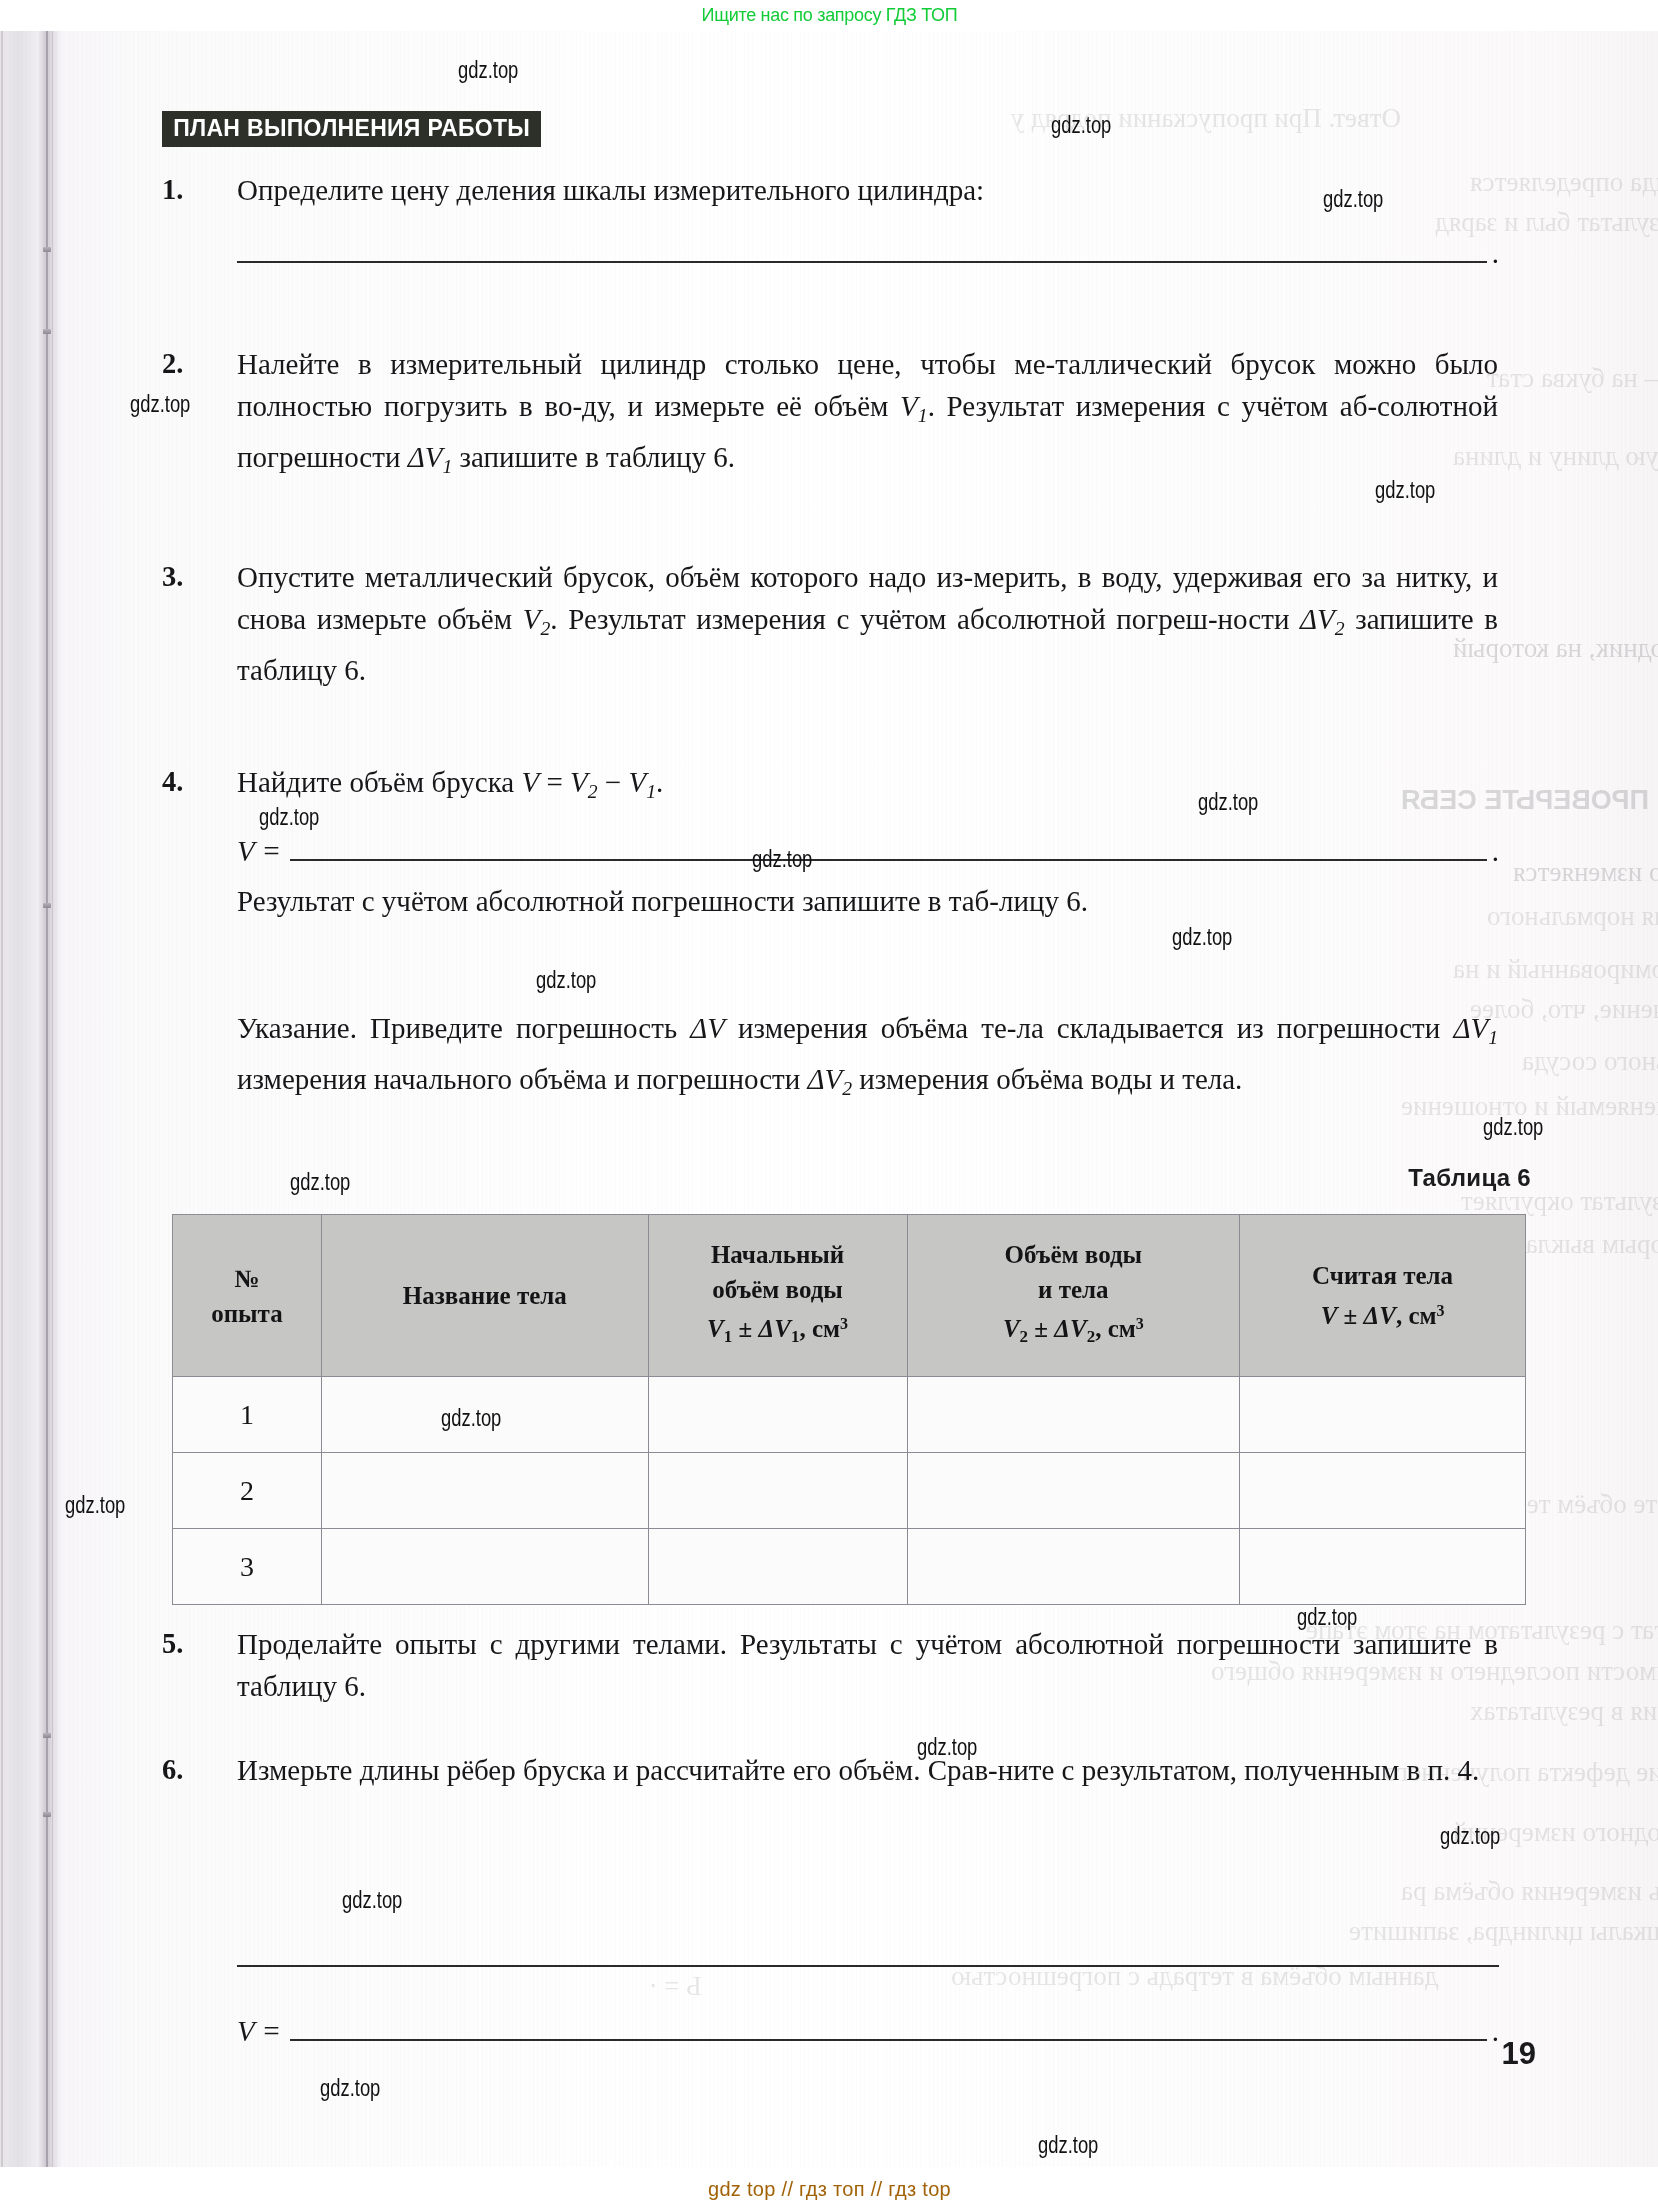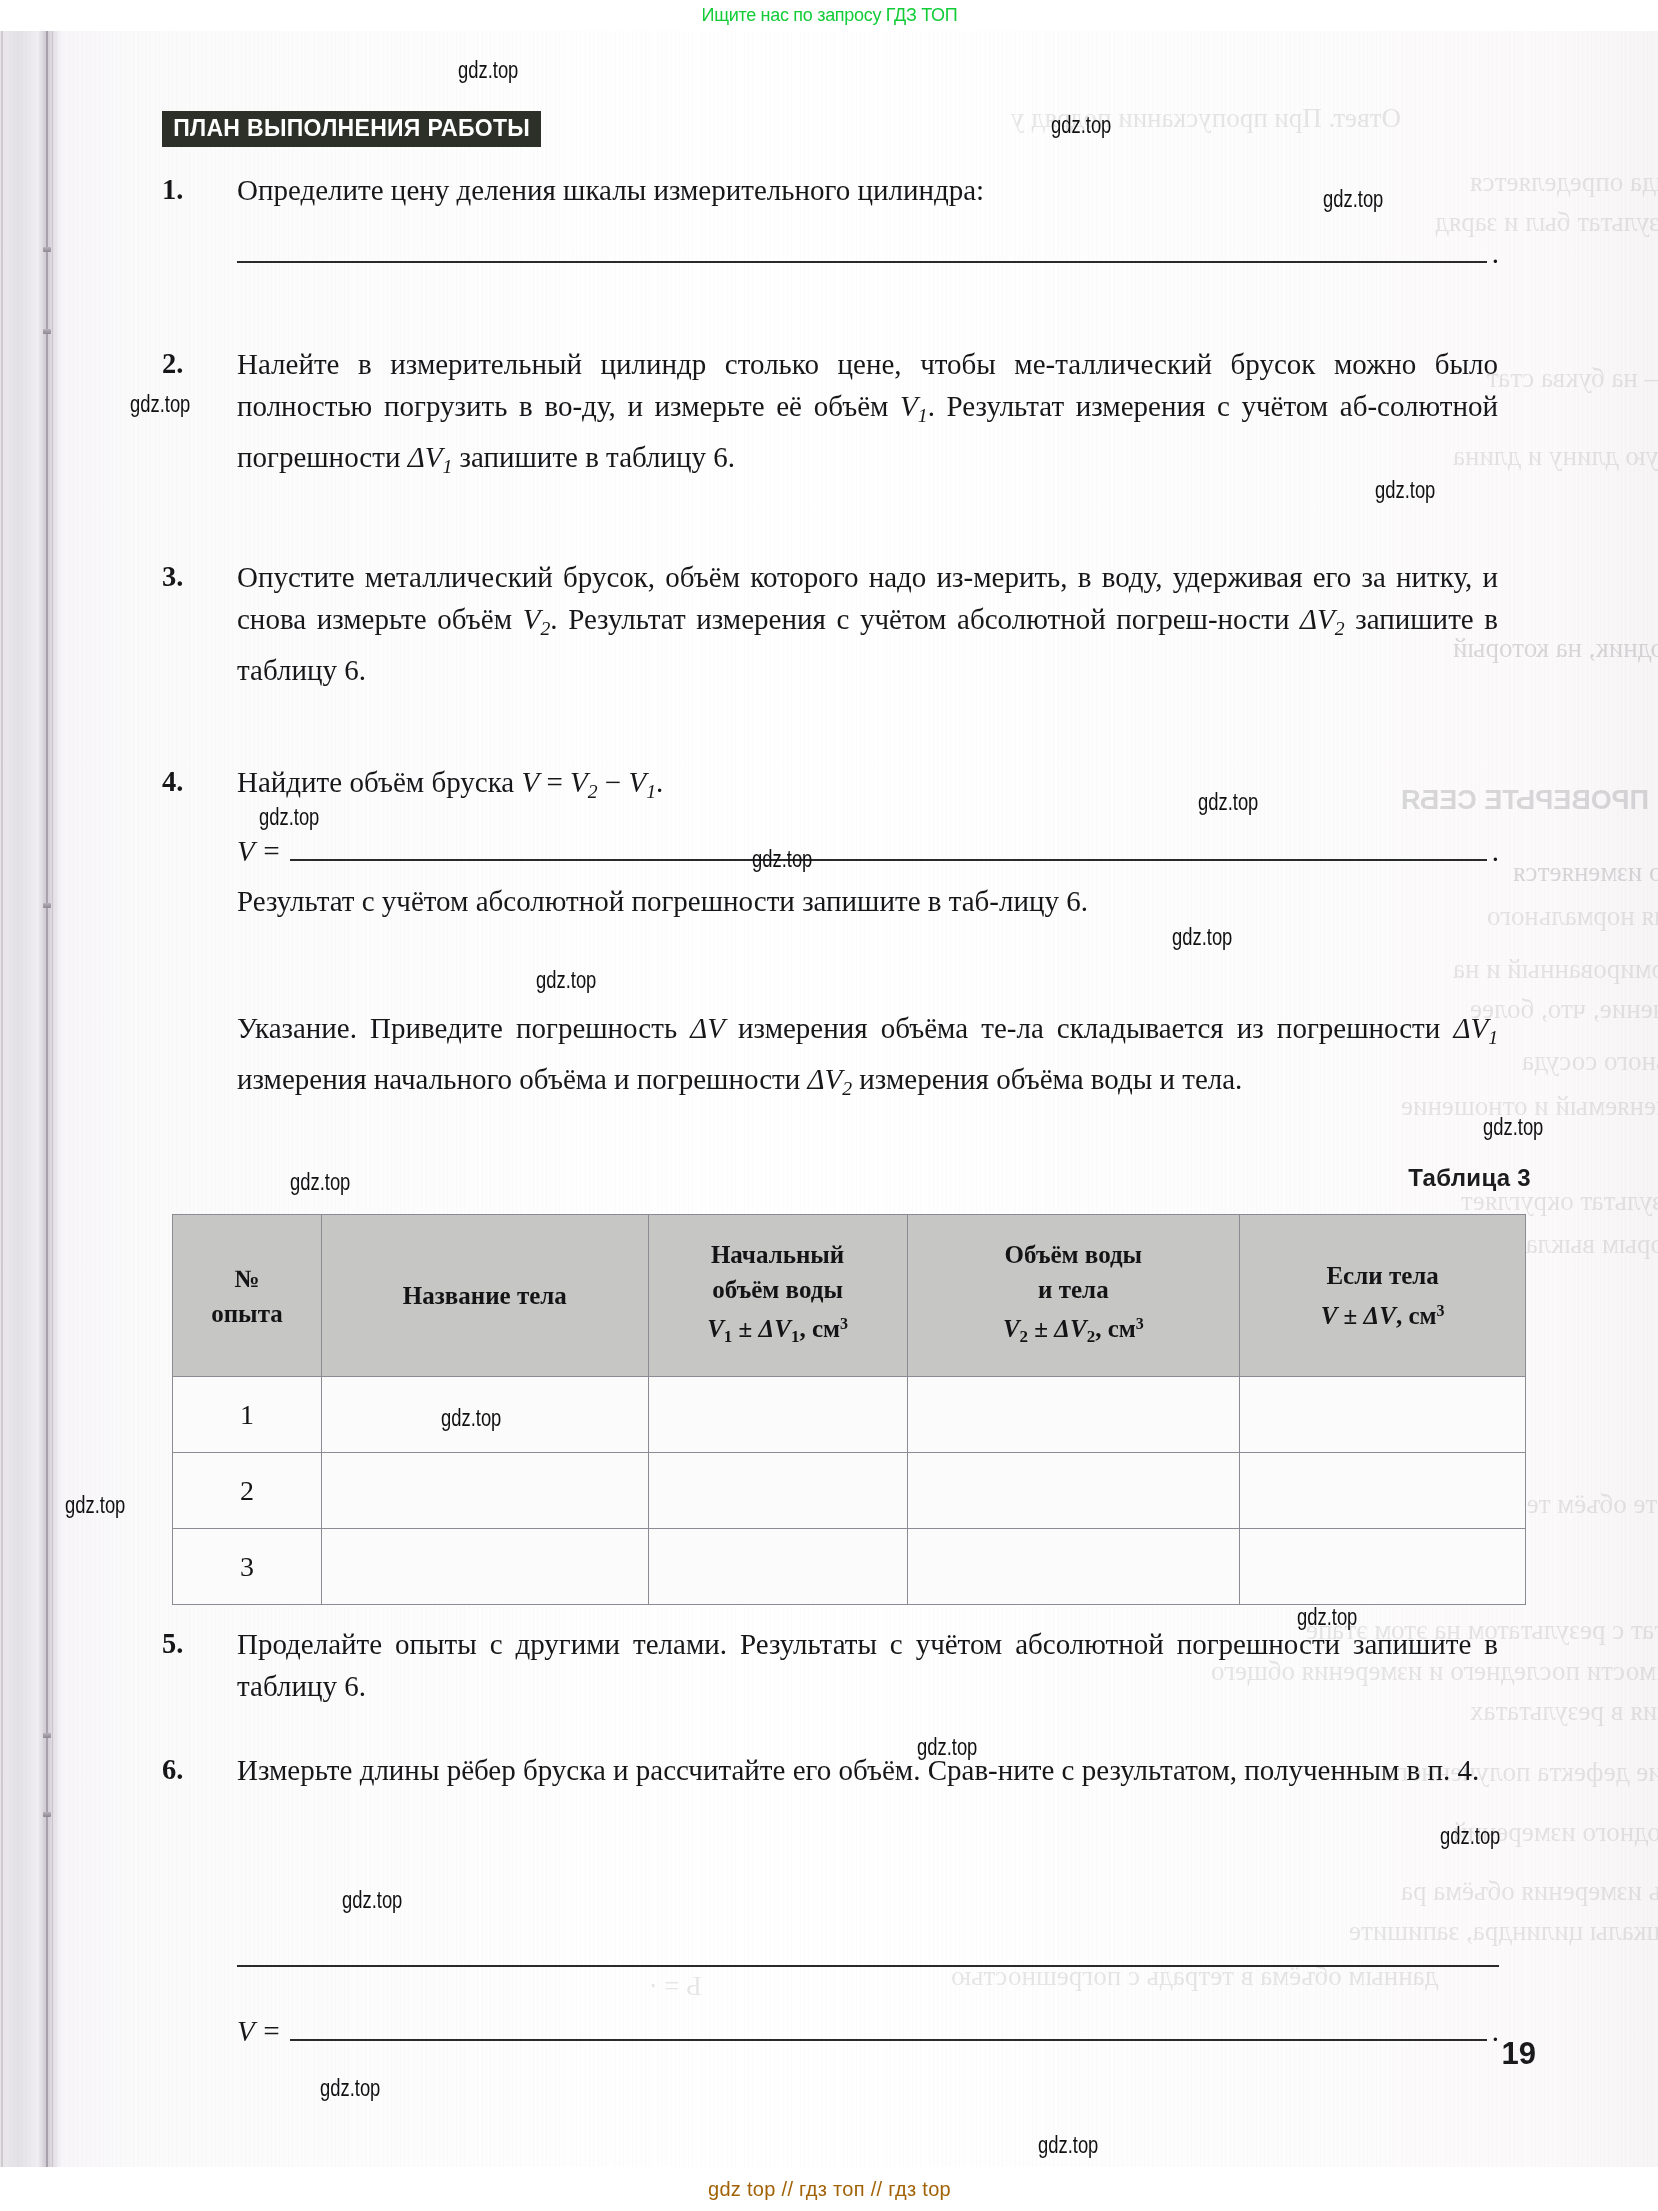--- a/index.html
+++ b/index.html
@@ -358,21 +358,21 @@
     <div class="fillline" style="top:828px; left:237px; width:1262px;">
       <span class="lead">V =</span>
       <span class="rule"></span>
       <span class="dot">.</span>
     </div>
 
     <div class="plain" style="top:880px;">Результат с учётом абсолютной погрешности запишите в таб-лицу 6.</div>
 
     <div class="note" style="top:1007px;"><b>Указание.</b><span> Приведите погрешность </span><span class="mv">ΔV</span><span> измерения объёма те-ла складывается из погрешности </span><span class="mv">ΔV</span><span class="sub">1</span><span> измерения начального объёма и погрешности </span><span class="mv">ΔV</span><span class="sub">2</span><span> измерения объёма воды и тела.</span></div>
 
-    <div class="table-caption">Таблица 3</div>
+    <div class="table-caption">Таблица 6</div>
 
     <table class="vtable">
       <thead>
         <tr>
           <th class="c1">
             <span>№</span><br>
             <span>опыта</span>
           </th>
           <th class="c2">
             <span>Название тела</span>
@@ -381,21 +381,21 @@
             <span>Начальный</span><br>
             <span>объём воды</span><br>
             <span><span class="mv">V</span><span class="subn">1</span> ± <span class="mv">ΔV</span><span class="subn">1</span>, см<span class="sup">3</span></span>
           </th>
           <th class="c4">
             <span>Объём воды</span><br>
             <span>и тела</span><br>
             <span><span class="mv">V</span><span class="subn">2</span> ± <span class="mv">ΔV</span><span class="subn">2</span>, см<span class="sup">3</span></span>
           </th>
           <th class="c5">
-            <span>Если тела</span><br>
+            <span>Считая тела</span><br>
             <span><span class="mv">V</span> ± <span class="mv">ΔV</span>, см<span class="sup">3</span></span>
           </th>
         </tr>
       </thead>
       <tbody>
         <tr>
           <td class="idx">1</td>
           <td></td>
           <td></td>
           <td></td>

